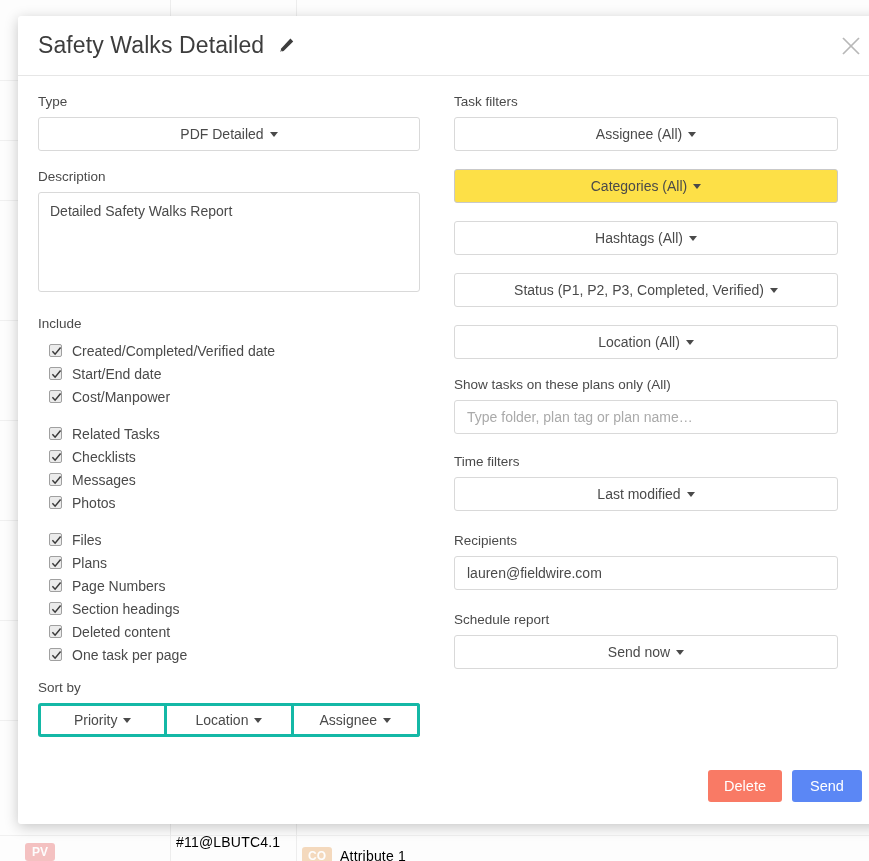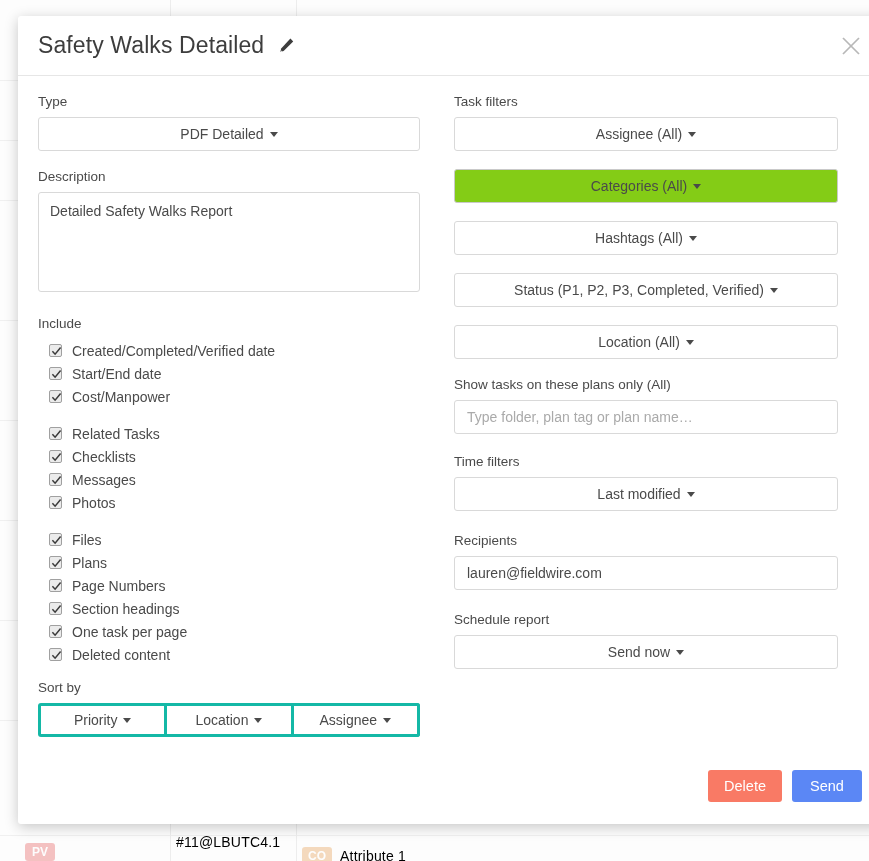--- a/index.html
+++ b/index.html
@@ -105,21 +105,21 @@
     background: #ffffff;
     display: flex; align-items: center; justify-content: center;
     font-size: 14px;
     color: #4a4a4a;
     cursor: pointer;
     margin-bottom: 18px;
     padding: 0 8px;
     white-space: nowrap;
   }
   .dropdown.hovered {
-    background: #84cc16;
+    background: #fde047;
     border-color: #c9c9c9;
   }
   .caret {
     display: inline-block;
     margin-left: 6px;
     width: 0; height: 0;
     border-left: 4.5px solid transparent;
     border-right: 4.5px solid transparent;
     border-top: 5px solid #4a4a4a;
     vertical-align: 2px;
@@ -364,29 +364,29 @@
                 </svg>
               </span>
               <span class="chk-label">Section headings</span>
             </div>
             <div class="chk-row">
               <span class="chk-box">
                 <svg width="11" height="11" viewBox="0 0 11 11">
                   <path d="M1.4 5.3 L4.1 8.2 L9.6 1.6" stroke="#3a3a3a" stroke-width="1.5" fill="none"></path>
                 </svg>
               </span>
+              <span class="chk-label">Deleted content</span>
+            </div>
+            <div class="chk-row">
+              <span class="chk-box">
+                <svg width="11" height="11" viewBox="0 0 11 11">
+                  <path d="M1.4 5.3 L4.1 8.2 L9.6 1.6" stroke="#3a3a3a" stroke-width="1.5" fill="none"></path>
+                </svg>
+              </span>
               <span class="chk-label">One task per page</span>
-            </div>
-            <div class="chk-row">
-              <span class="chk-box">
-                <svg width="11" height="11" viewBox="0 0 11 11">
-                  <path d="M1.4 5.3 L4.1 8.2 L9.6 1.6" stroke="#3a3a3a" stroke-width="1.5" fill="none"></path>
-                </svg>
-              </span>
-              <span class="chk-label">Deleted content</span>
             </div>
           </div>
         </div>
 
       <div class="field-label">Sort by</div>
       <div class="segmented" id="sort-by">
           <div class="seg">
             <span>Priority</span>
             <span class="caret"></span>
           </div>

